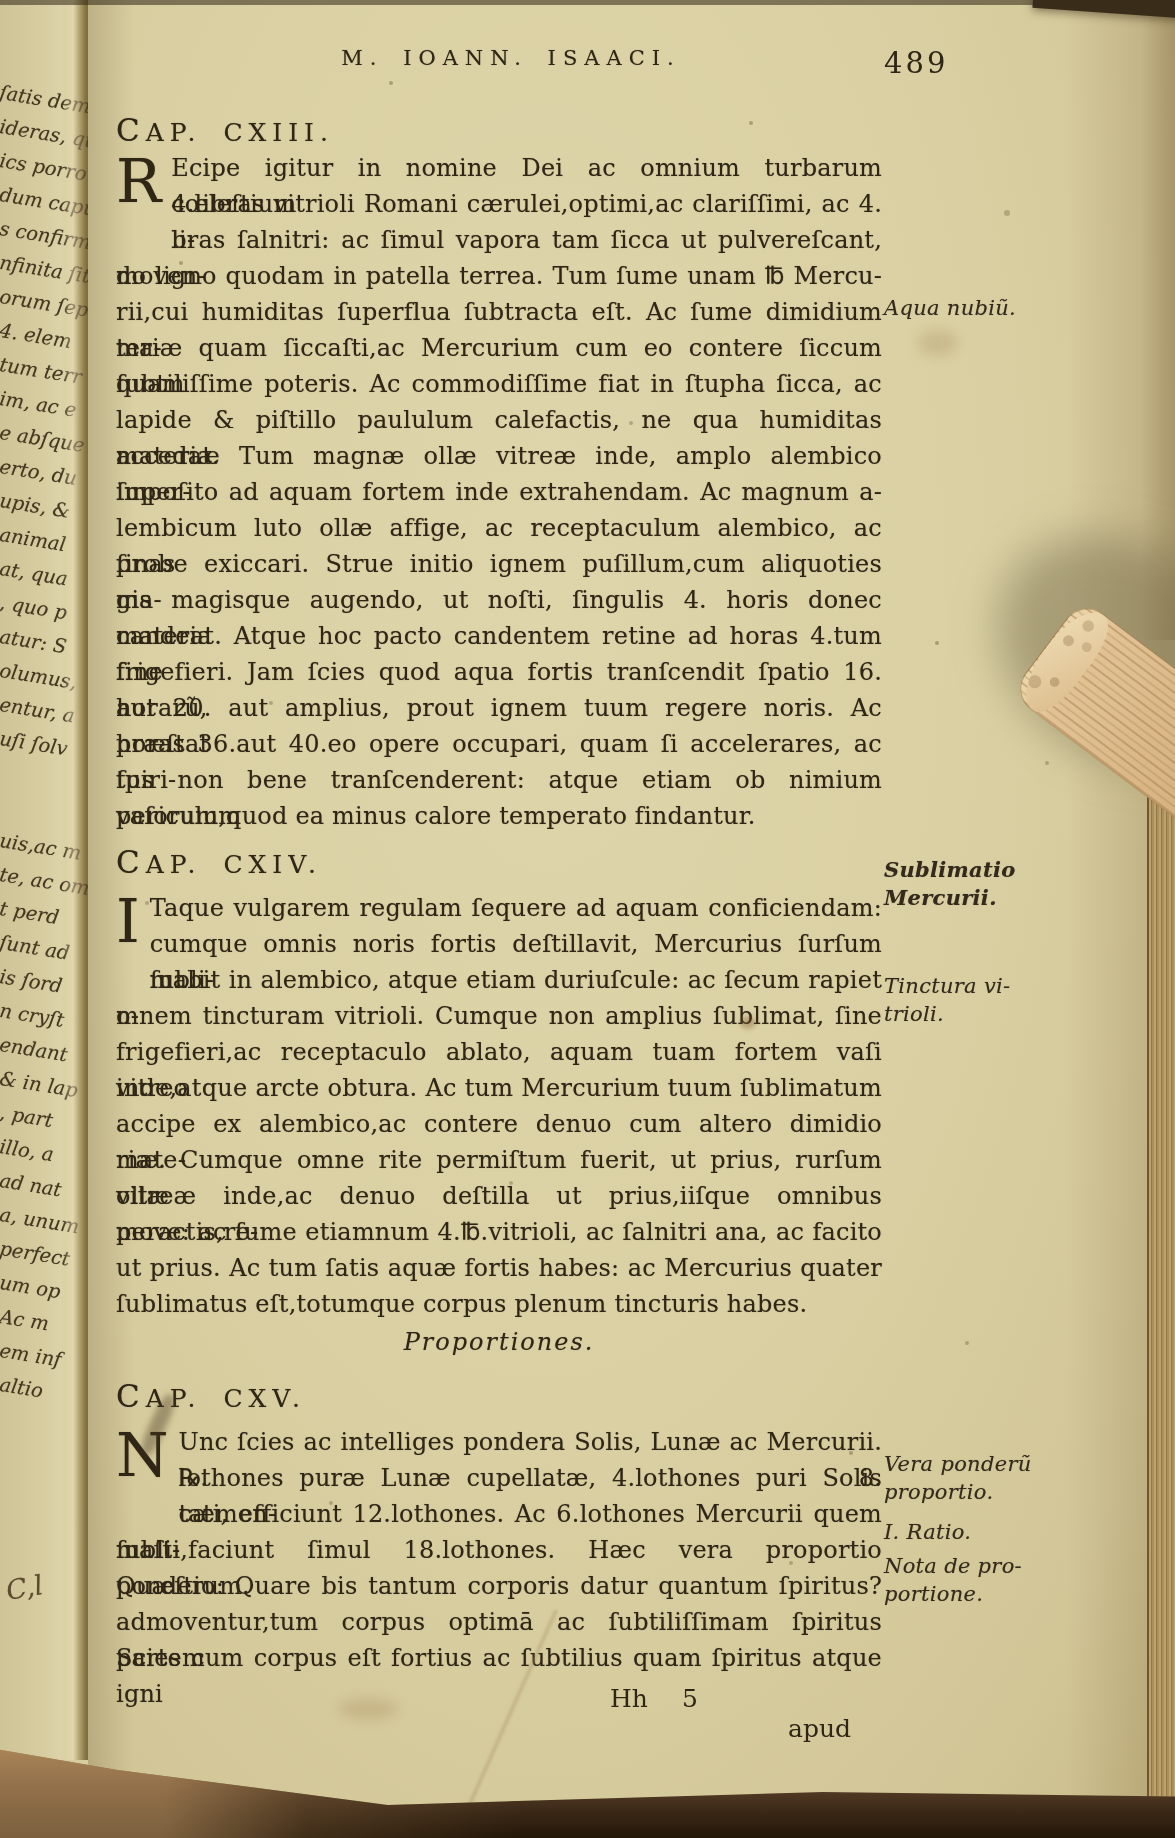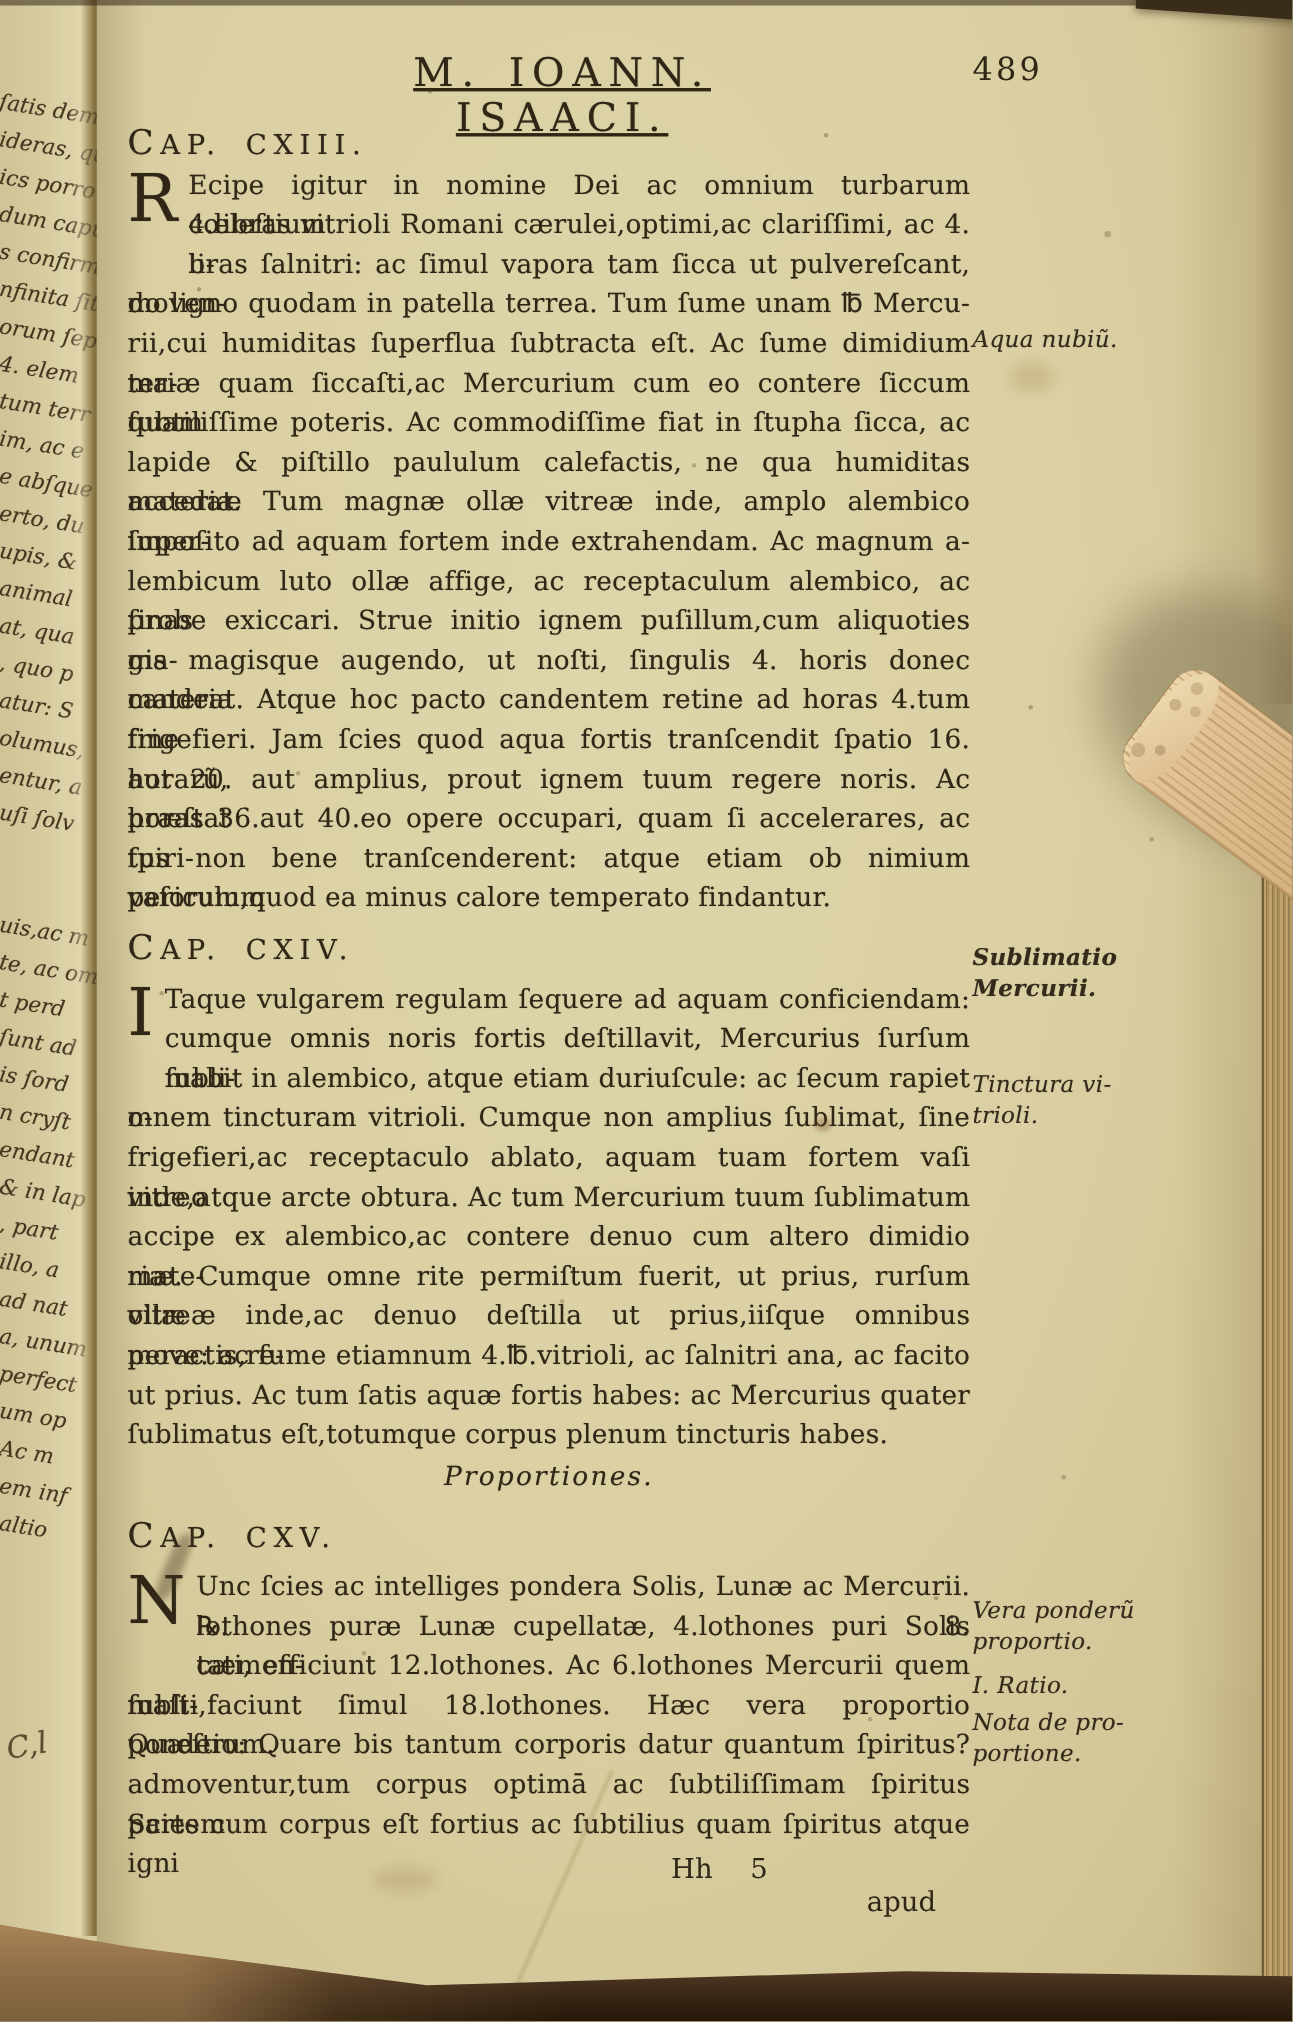--- a/index.html
+++ b/index.html
@@ -33,23 +33,22 @@
     background:
       linear-gradient(90deg,rgba(95,78,44,.22) 0,rgba(95,78,44,0) 46px),
       linear-gradient(90deg,rgba(0,0,0,0) 90%,rgba(124,99,57,.26) 99%),
       radial-gradient(ellipse at 42% 32%,#ded5ab 0%,#dad0a3 48%,#d2c697 82%,#c9ba88 100%);
     color:#2f2616;
   }
   .col { position:absolute; left:28px; top:0; width:766px; }
   .title-row { position:absolute; top:46px; left:0; width:766px; height:42px; }
   .ptitle {
     position:absolute; left:170px; width:450px; text-align:center;
-    font-size:36px; letter-spacing:7px; word-spacing:6px;
+    font-size:21px; letter-spacing:7px; word-spacing:6px;
     text-shadow:0 0 1px rgba(45,35,20,.45);
-    text-decoration:underline;
   }
   .pagenum { position:absolute; left:768px; top:0; font-size:29px; letter-spacing:3px; }
   .chap {
     position:absolute; width:766px; text-align:left; font-size:25px;
     letter-spacing:6px; word-spacing:8px; text-shadow:0 0 1px rgba(45,35,20,.4);
   }
   .chap::first-letter { font-size:31px; }
   .h113 { top:112px; } .h114 { top:844px; } .h115 { top:1378px; }
   .para { position:absolute; width:766px; font-size:24px; }
   .p113 { top:150px; } .p114 { top:890px; } .p115 { top:1424px; }

